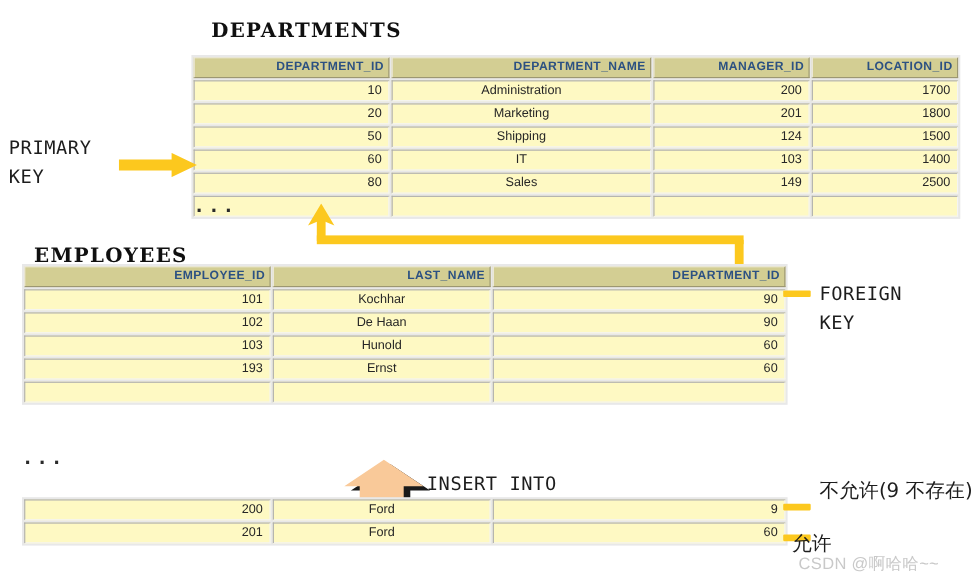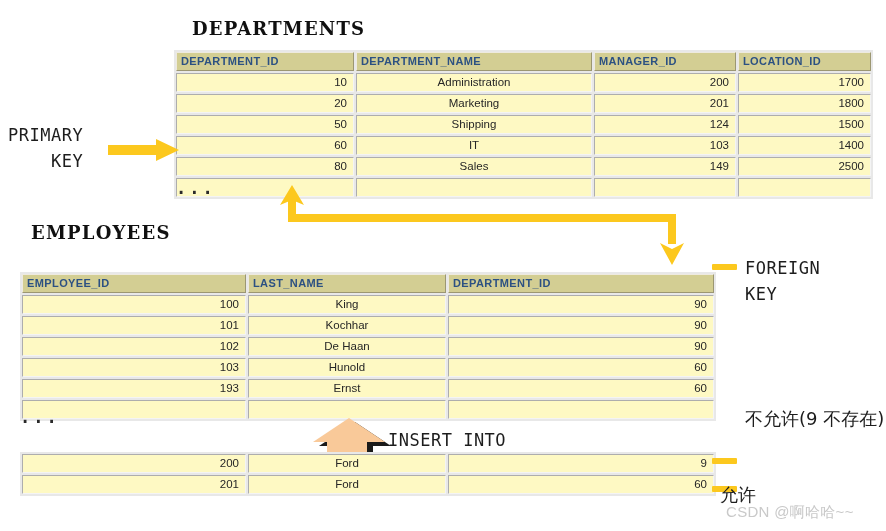--- a/index.html
+++ b/index.html
@@ -45,39 +45,39 @@
     line-height: 17px;
     overflow: hidden;
     white-space: nowrap;
   }
   .grid th {
     background: #d3ce93;
     color: #2c5182;
     font-weight: bold;
     font-size: 11px;
     letter-spacing: .4px;
-    text-align: left;
+    text-align: right;
     border-top: 1px solid #eeeadf;
     border-left: 1px solid #eeeadf;
     border-right: 1px solid #9c9772;
     border-bottom: 1px solid #9c9772;
   }
   .grid td {
     background: #fef9c3;
     color: #262626;
     border-top: 1px solid #adadad;
     border-left: 1px solid #adadad;
     border-right: 1px solid #f4f4f4;
     border-bottom: 1px solid #f4f4f4;
   }
   td.num { text-align: right; padding-right: 6px; }
   td.txt { text-align: center; }
 
   #departments-grid { left: 174px; top: 50px; width: 689px; }
-  #employees-grid   { left: 20px;  top: 272px; width: 688px; }
+  #employees-grid   { left: 20px;  top: 240px; width: 688px; }
   #insert-grid      { left: 20px;  top: 452px; width: 688px; }
 
   
   .ellipsis {
     position: absolute;
     font-family: "DejaVu Sans Mono", monospace;
     font-size: 17px;
     font-weight: bold;
     letter-spacing: 3px;
     color: #2a2a2a;
@@ -89,33 +89,33 @@
   
   .anno {
     position: absolute;
     font-family: "DejaVu Sans Mono", monospace;
     font-size: 17px;
     color: #1d1d1d;
     line-height: 26px;
     white-space: pre;
     letter-spacing: .5px;
   }
-  #primary-key-label { left: 8px;  top: 122px; text-align: right; }
+  #primary-key-label { left: 8px;  top: 122px; }
   #foreign-key-label { left: 745px; top: 255px; }
   #insert-into-label { left: 388px; top: 427px; }
 
   .anno-cn {
     position: absolute;
     font-family: "DejaVu Sans", sans-serif;
     font-size: 18px;
     color: #1d1d1d;
     line-height: 21px;
     white-space: pre-line;
   }
-  #not-allowed-label { left: 745px; top: 408px; width: 140px; }
+  #not-allowed-label { left: 745px; top: 436px; width: 140px; }
   #allowed-label     { left: 720px; top: 484px; }
 
   
   .dash {
     position: absolute;
     height: 6px;
     width: 25px;
     background: #fcc81e;
     border-radius: 1px;
   }
@@ -236,25 +236,20 @@
   </colgroup>
   <thead>
     <tr>
       <th>EMPLOYEE_ID</th>
       <th>LAST_NAME</th>
       <th>DEPARTMENT_ID</th>
     </tr>
   </thead>
   <tbody>
     <tr>
-      <td class="num">100</td>
-      <td class="txt">King</td>
-      <td class="num">90</td>
-    </tr>
-    <tr>
       <td class="num">101</td>
       <td class="txt">Kochhar</td>
       <td class="num">90</td>
     </tr>
     <tr>
       <td class="num">102</td>
       <td class="txt">De Haan</td>
       <td class="num">90</td>
     </tr>
     <tr>

